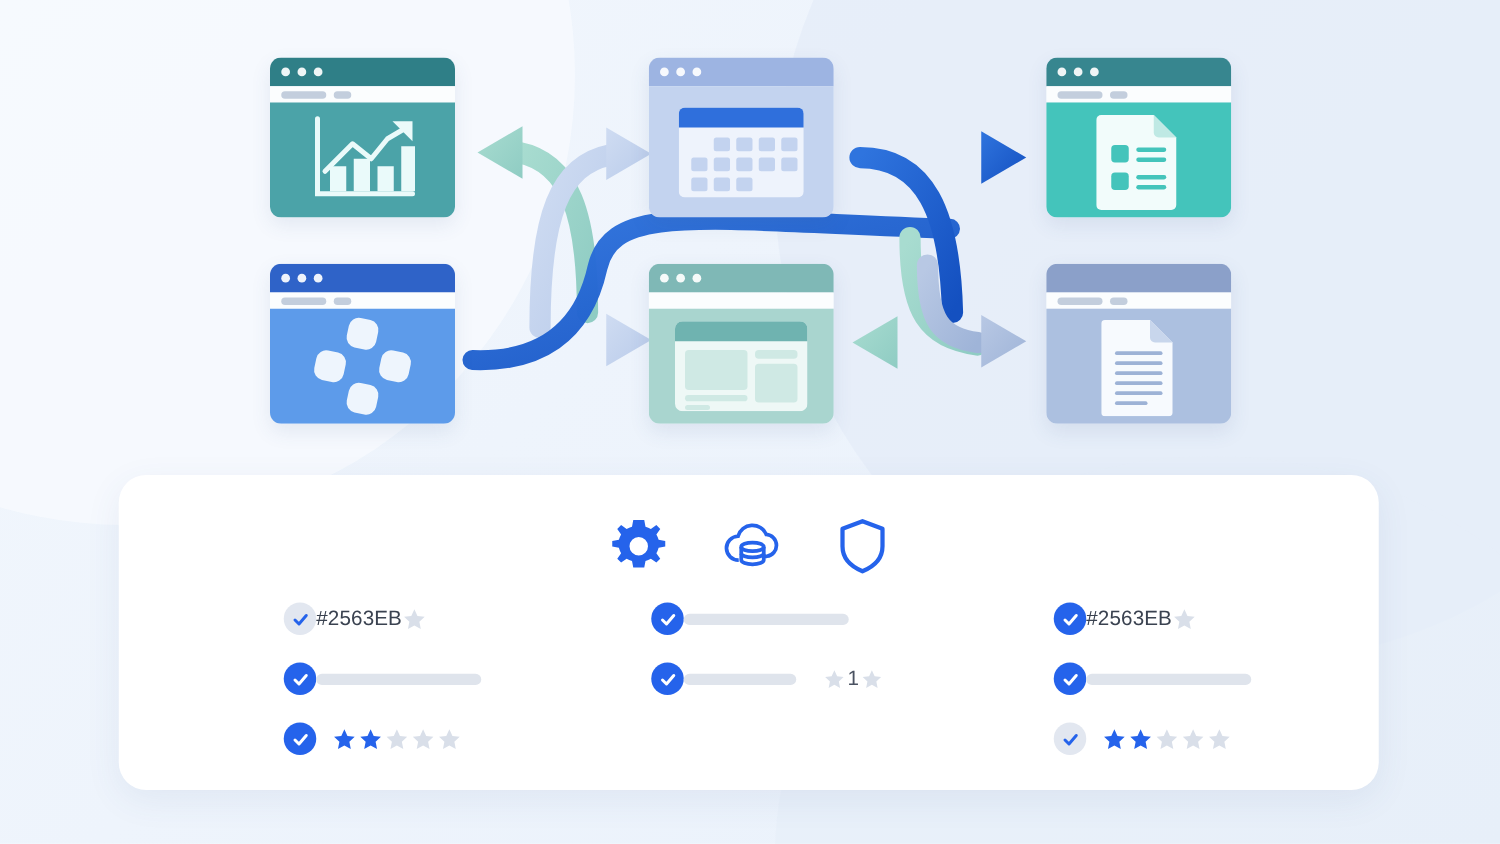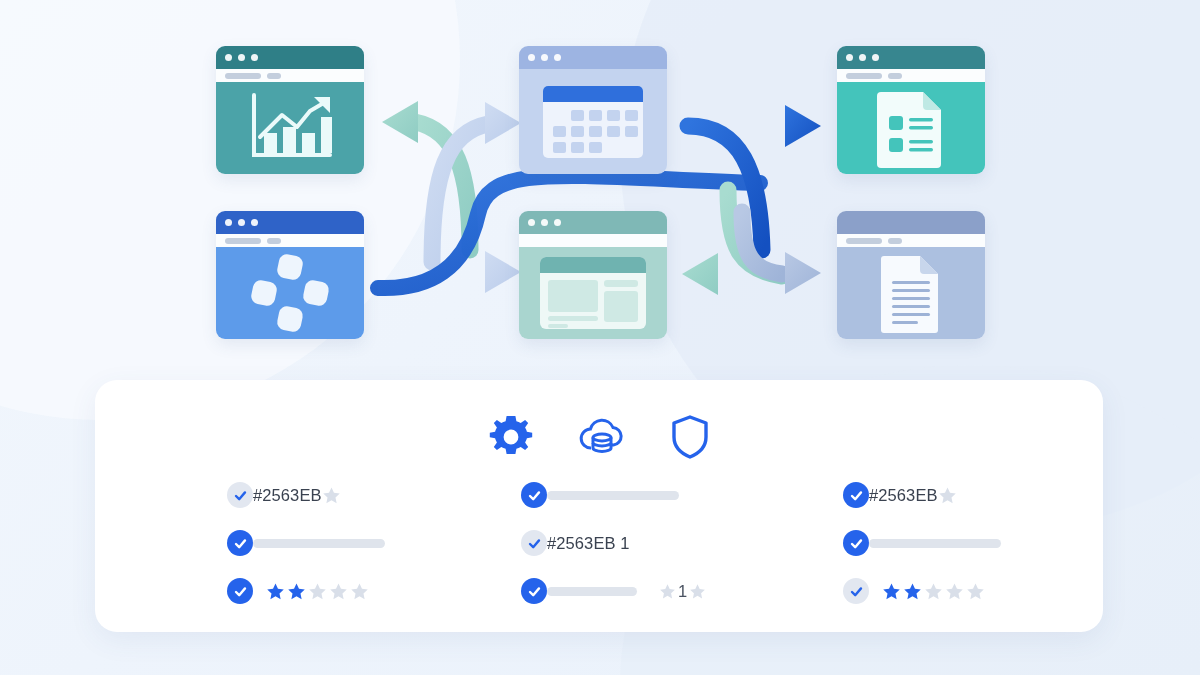--- a/index.html
+++ b/index.html
@@ -454,28 +454,20 @@
         <span class="check on">
           <svg width="15" height="15" viewBox="0 0 15 15">
               <path d="M3 8 L6.2 11.2 L12 4.4" fill="none" stroke-width="2.4" stroke-linecap="round" stroke-linejoin="round"></path>
             </svg>
         </span>
         <span class="bar" style="width:132px">
           <span class="bar-fill" style="width:45%"></span>
         </span>
       </div>
 
-      <div class="row">
-        <span class="check off">
-          <svg width="15" height="15" viewBox="0 0 15 15">
-              <path d="M3 8 L6.2 11.2 L12 4.4" fill="none" stroke-width="2.4" stroke-linecap="round" stroke-linejoin="round"></path>
-            </svg>
-        </span>
-        <span class="hexlabel">#2563EB 1</span>
-      </div>
 
       <div class="row">
         <span class="check on">
           <svg width="15" height="15" viewBox="0 0 15 15">
               <path d="M3 8 L6.2 11.2 L12 4.4" fill="none" stroke-width="2.4" stroke-linecap="round" stroke-linejoin="round"></path>
             </svg>
         </span>
         <span class="bar" style="width:90px">
           <span class="bar-fill" style="width:80%"></span>
         </span>

